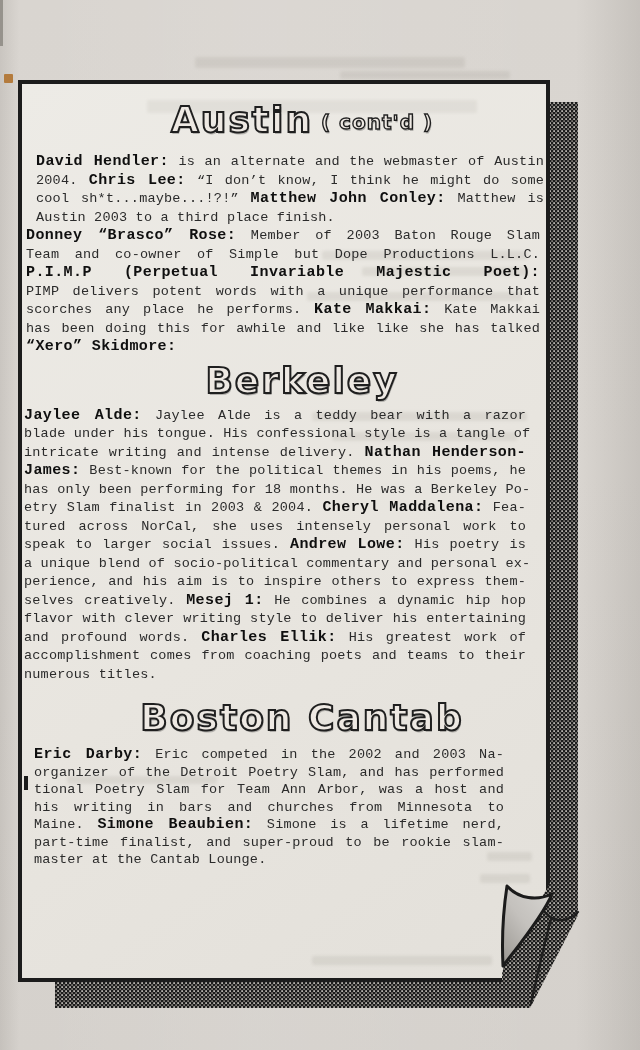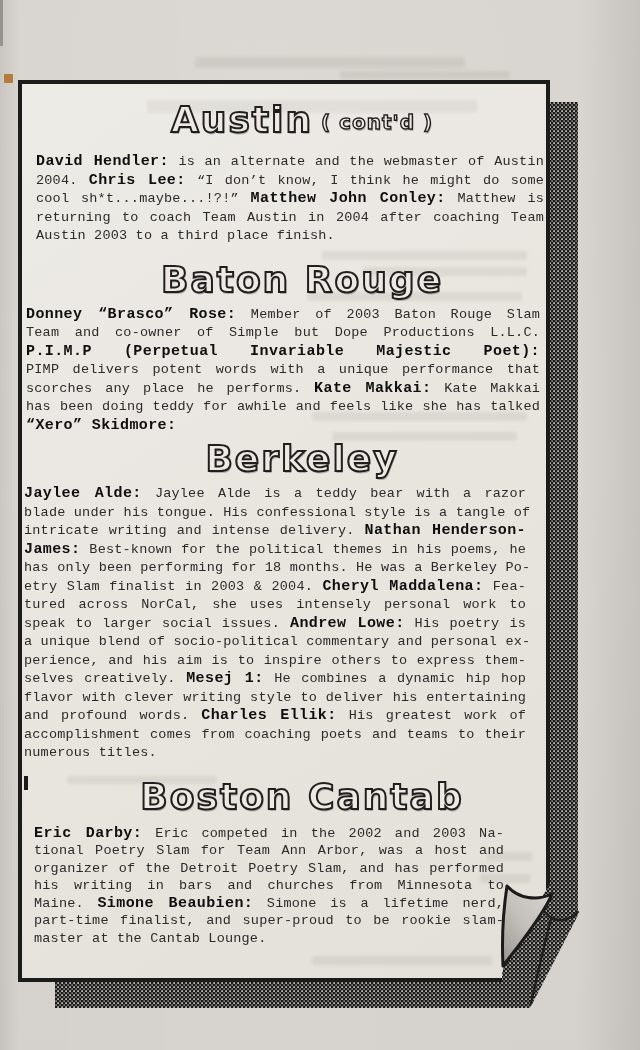--- a/index.html
+++ b/index.html
@@ -93,33 +93,31 @@
     <div class="ghost" style="left:458px;top:790px;width:50px;height:9px;"></div>
     <div class="ghost" style="left:290px;top:872px;width:180px;height:9px;"></div>
     <div class="tick"></div>
     <div id="sections">
         <section class="sec s0">
           <h2 class="title"><span>Austin</span><span class="suffix"> ( cont'd )</span></h2>
           <div class="body">
             <div class="line"><span class="b">David Hendler:</span><span> is an alternate and the webmaster of Austin</span></div>
             <div class="line"><span>2004. </span><span class="b">Chris Lee:</span><span> “I don’t know, I think he might do some</span></div>
             <div class="line"><span>cool sh*t...maybe...!?!” </span><span class="b">Matthew John Conley:</span><span> Matthew is</span></div>
-            <div class="line"><span>returning to coach Team Austin in 2004 after coaching Team</span></div>
             <div class="line last"><span>Austin 2003 to a third place finish.</span></div>
           </div>
         </section>
         <section class="sec s1">
-          <h2 class="title"><span>Baton Rouge</span></h2>
           <div class="body">
             <div class="line"><span class="b">Donney “Brasco” Rose:</span><span> Member of 2003 Baton Rouge Slam</span></div>
             <div class="line"><span>Team and co-owner of Simple but Dope Productions L.L.C.</span></div>
             <div class="line"><span class="b">P.I.M.P (Perpetual Invariable Majestic Poet):</span></div>
             <div class="line"><span>PIMP delivers potent words with a unique performance that</span></div>
             <div class="line"><span>scorches any place he performs. </span><span class="b">Kate Makkai:</span><span> Kate Makkai</span></div>
-            <div class="line"><span>has been doing teddy for awhile and feels like she has talked</span></div>
+            <div class="line"><span>has been doing this for awhile and like like she has talked</span></div>
             <div class="line last"><span class="b">“Xero” Skidmore:</span></div>
           </div>
         </section>
         <section class="sec s2">
           <h2 class="title"><span>Berkeley</span></h2>
           <div class="body">
             <div class="line"><span class="b">Jaylee Alde:</span><span> Jaylee Alde is a teddy bear with a razor</span></div>
             <div class="line"><span>blade under his tongue. His confessional style is a tangle of</span></div>
             <div class="line"><span>intricate writing and intense delivery. </span><span class="b">Nathan Henderson-</span></div>
             <div class="line"><span class="b">James:</span><span> Best-known for the political themes in his poems, he</span></div>
@@ -133,22 +131,22 @@
             <div class="line"><span>flavor with clever writing style to deliver his entertaining</span></div>
             <div class="line"><span>and profound words. </span><span class="b">Charles Ellik:</span><span> His greatest work of</span></div>
             <div class="line"><span>accomplishment comes from coaching poets and teams to their</span></div>
             <div class="line last"><span>numerous titles.</span></div>
           </div>
         </section>
         <section class="sec s3">
           <h2 class="title"><span>Boston Cantab</span></h2>
           <div class="body">
             <div class="line"><span class="b">Eric Darby:</span><span> Eric competed in the 2002 and 2003 Na-</span></div>
+            <div class="line"><span>organizer of the Detroit Poetry Slam, and has performed</span></div>
             <div class="line"><span>tional Poetry Slam for Team Ann Arbor, was a host and</span></div>
-            <div class="line"><span>organizer of the Detroit Poetry Slam, and has performed</span></div>
             <div class="line"><span>his writing in bars and churches from Minnesota to</span></div>
             <div class="line"><span>Maine. </span><span class="b">Simone Beaubien:</span><span> Simone is a lifetime nerd,</span></div>
             <div class="line"><span>part-time finalist, and super-proud to be rookie slam-</span></div>
             <div class="line last"><span>master at the Cantab Lounge.</span></div>
           </div>
         </section>
       </div>
   </div>
 
   <svg class="curl" viewBox="0 0 640 1050" xmlns="http://www.w3.org/2000/svg">

